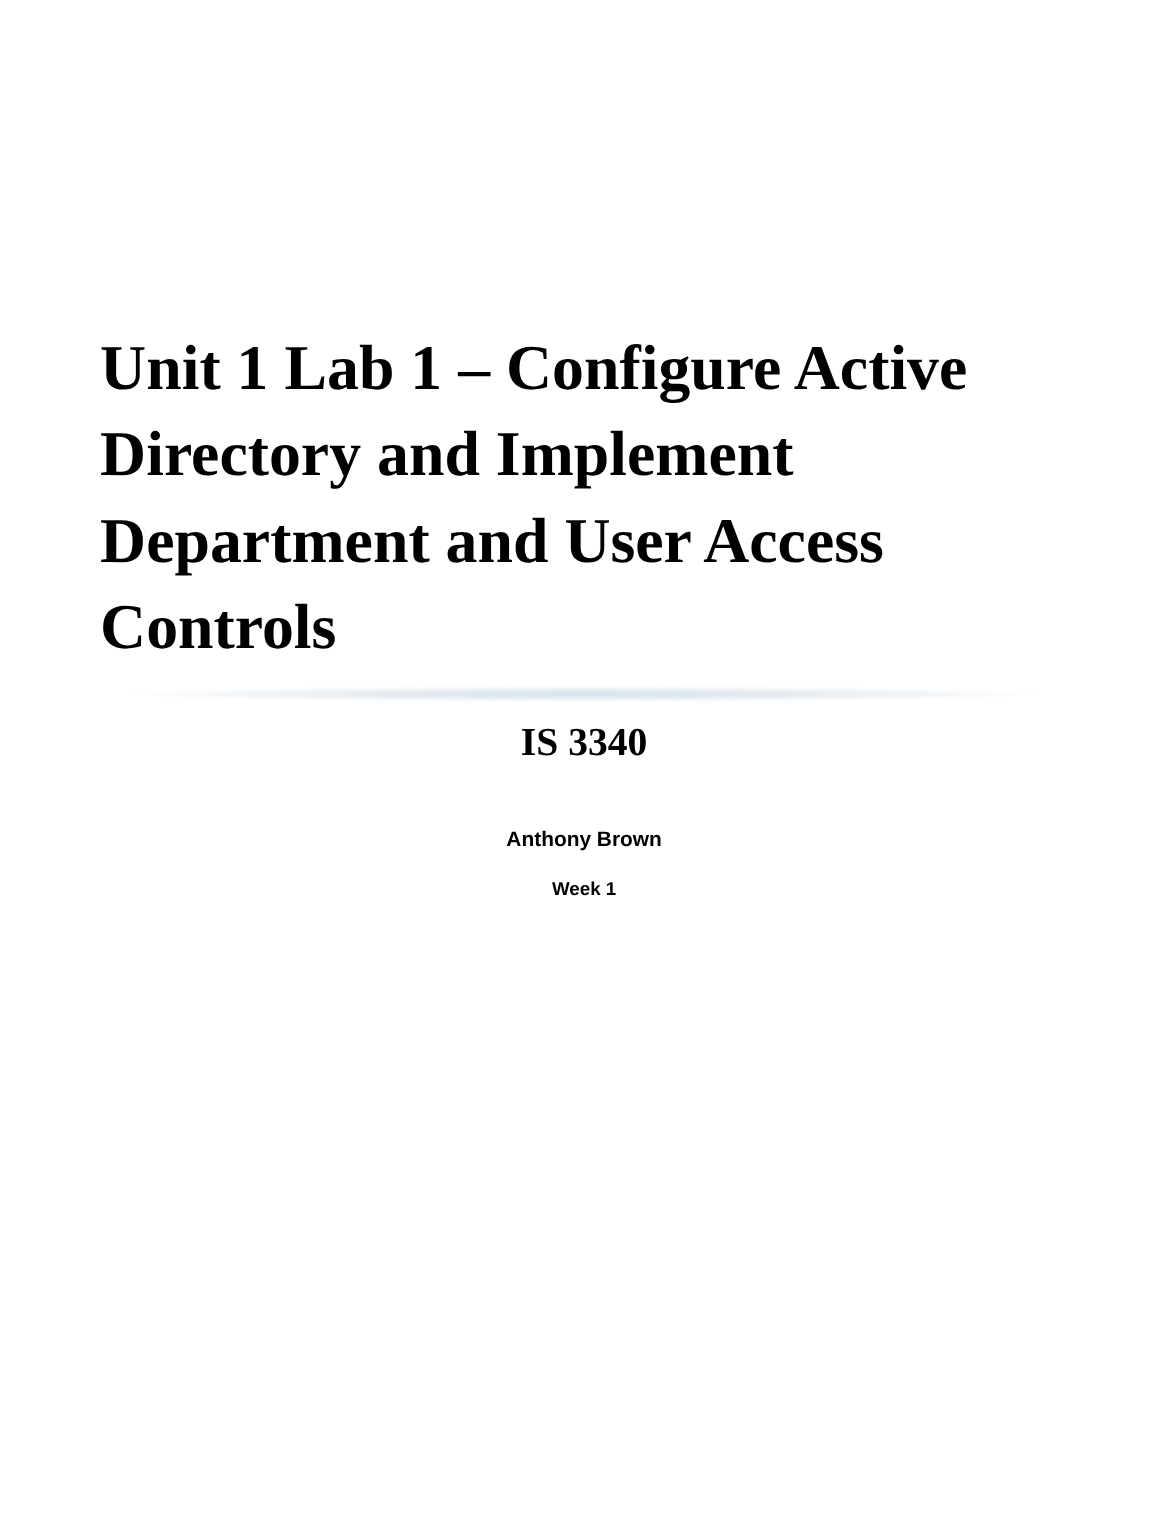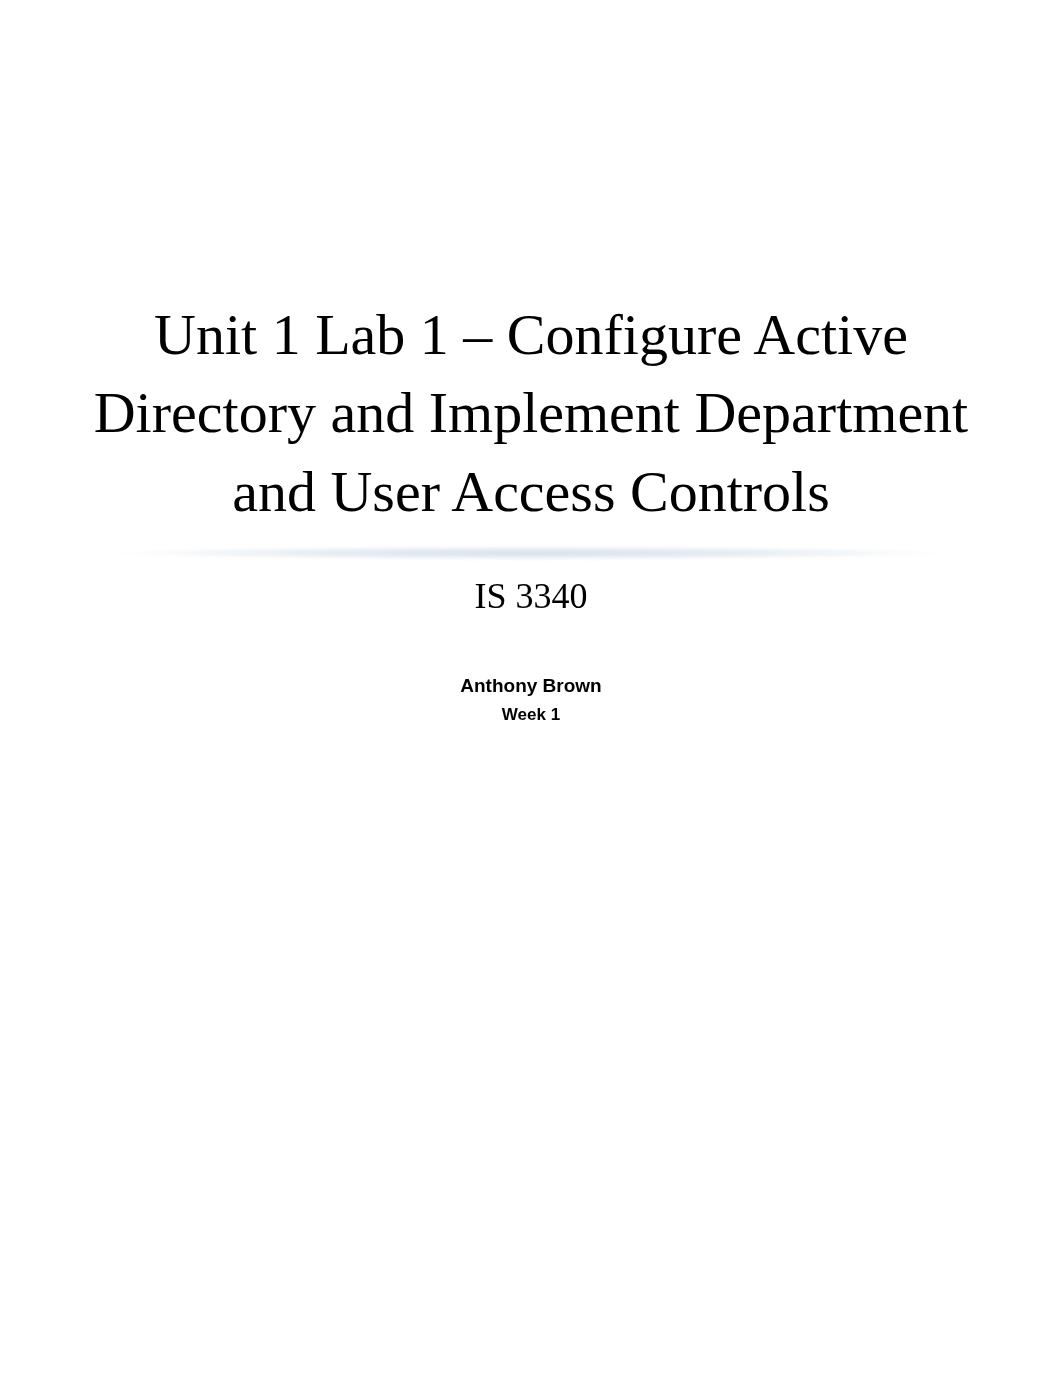--- a/index.html
+++ b/index.html
@@ -18,22 +18,21 @@
     .page {
       width: 100%;
       height: 100%;
       padding-top: 296px;
       display: flex;
       flex-direction: column;
       align-items: center;
     }
     .title {
       font-size: 58px;
-      font-weight: 400;
-      text-align: center;
+      font-weight: 700;
       line-height: 1.35;
       max-width: 880px;
       margin-bottom: 4px;
     }
     .divider-wrap {
       width: 830px;
       height: 24px;
       display: flex;
       align-items: center;
       justify-content: center;
@@ -42,37 +41,37 @@
     }
     .divider {
       width: 100%;
       height: 14px;
       border-radius: 50%;
       background: radial-gradient(ellipse at center, rgba(140, 170, 195, 0.35) 0%, rgba(140, 170, 195, 0.22) 35%, rgba(255, 255, 255, 0.0) 72%);
       filter: blur(1px);
     }
     .subtitle {
       font-size: 36px;
-      font-weight: 400;
+      font-weight: 700;
       text-align: center;
       margin-top: 2px;
     }
     .author {
       font-family: Arial, Helvetica, sans-serif;
       font-size: 19px;
       font-weight: 700;
       text-align: left;
       margin-top: 58px;
     }
     .week {
       font-family: Arial, Helvetica, sans-serif;
       font-size: 17px;
       font-weight: 700;
       text-align: center;
-      margin-top: 8px;
+      margin-top: 24px;
     }
   </style>
 </head>
 <body>
 
 <div class="page">
   <h1 class="title">Unit 1 Lab 1 – Configure Active Directory and Implement Department and User Access Controls</h1>
   <div class="divider-wrap">
     <div class="divider"></div>
   </div>

